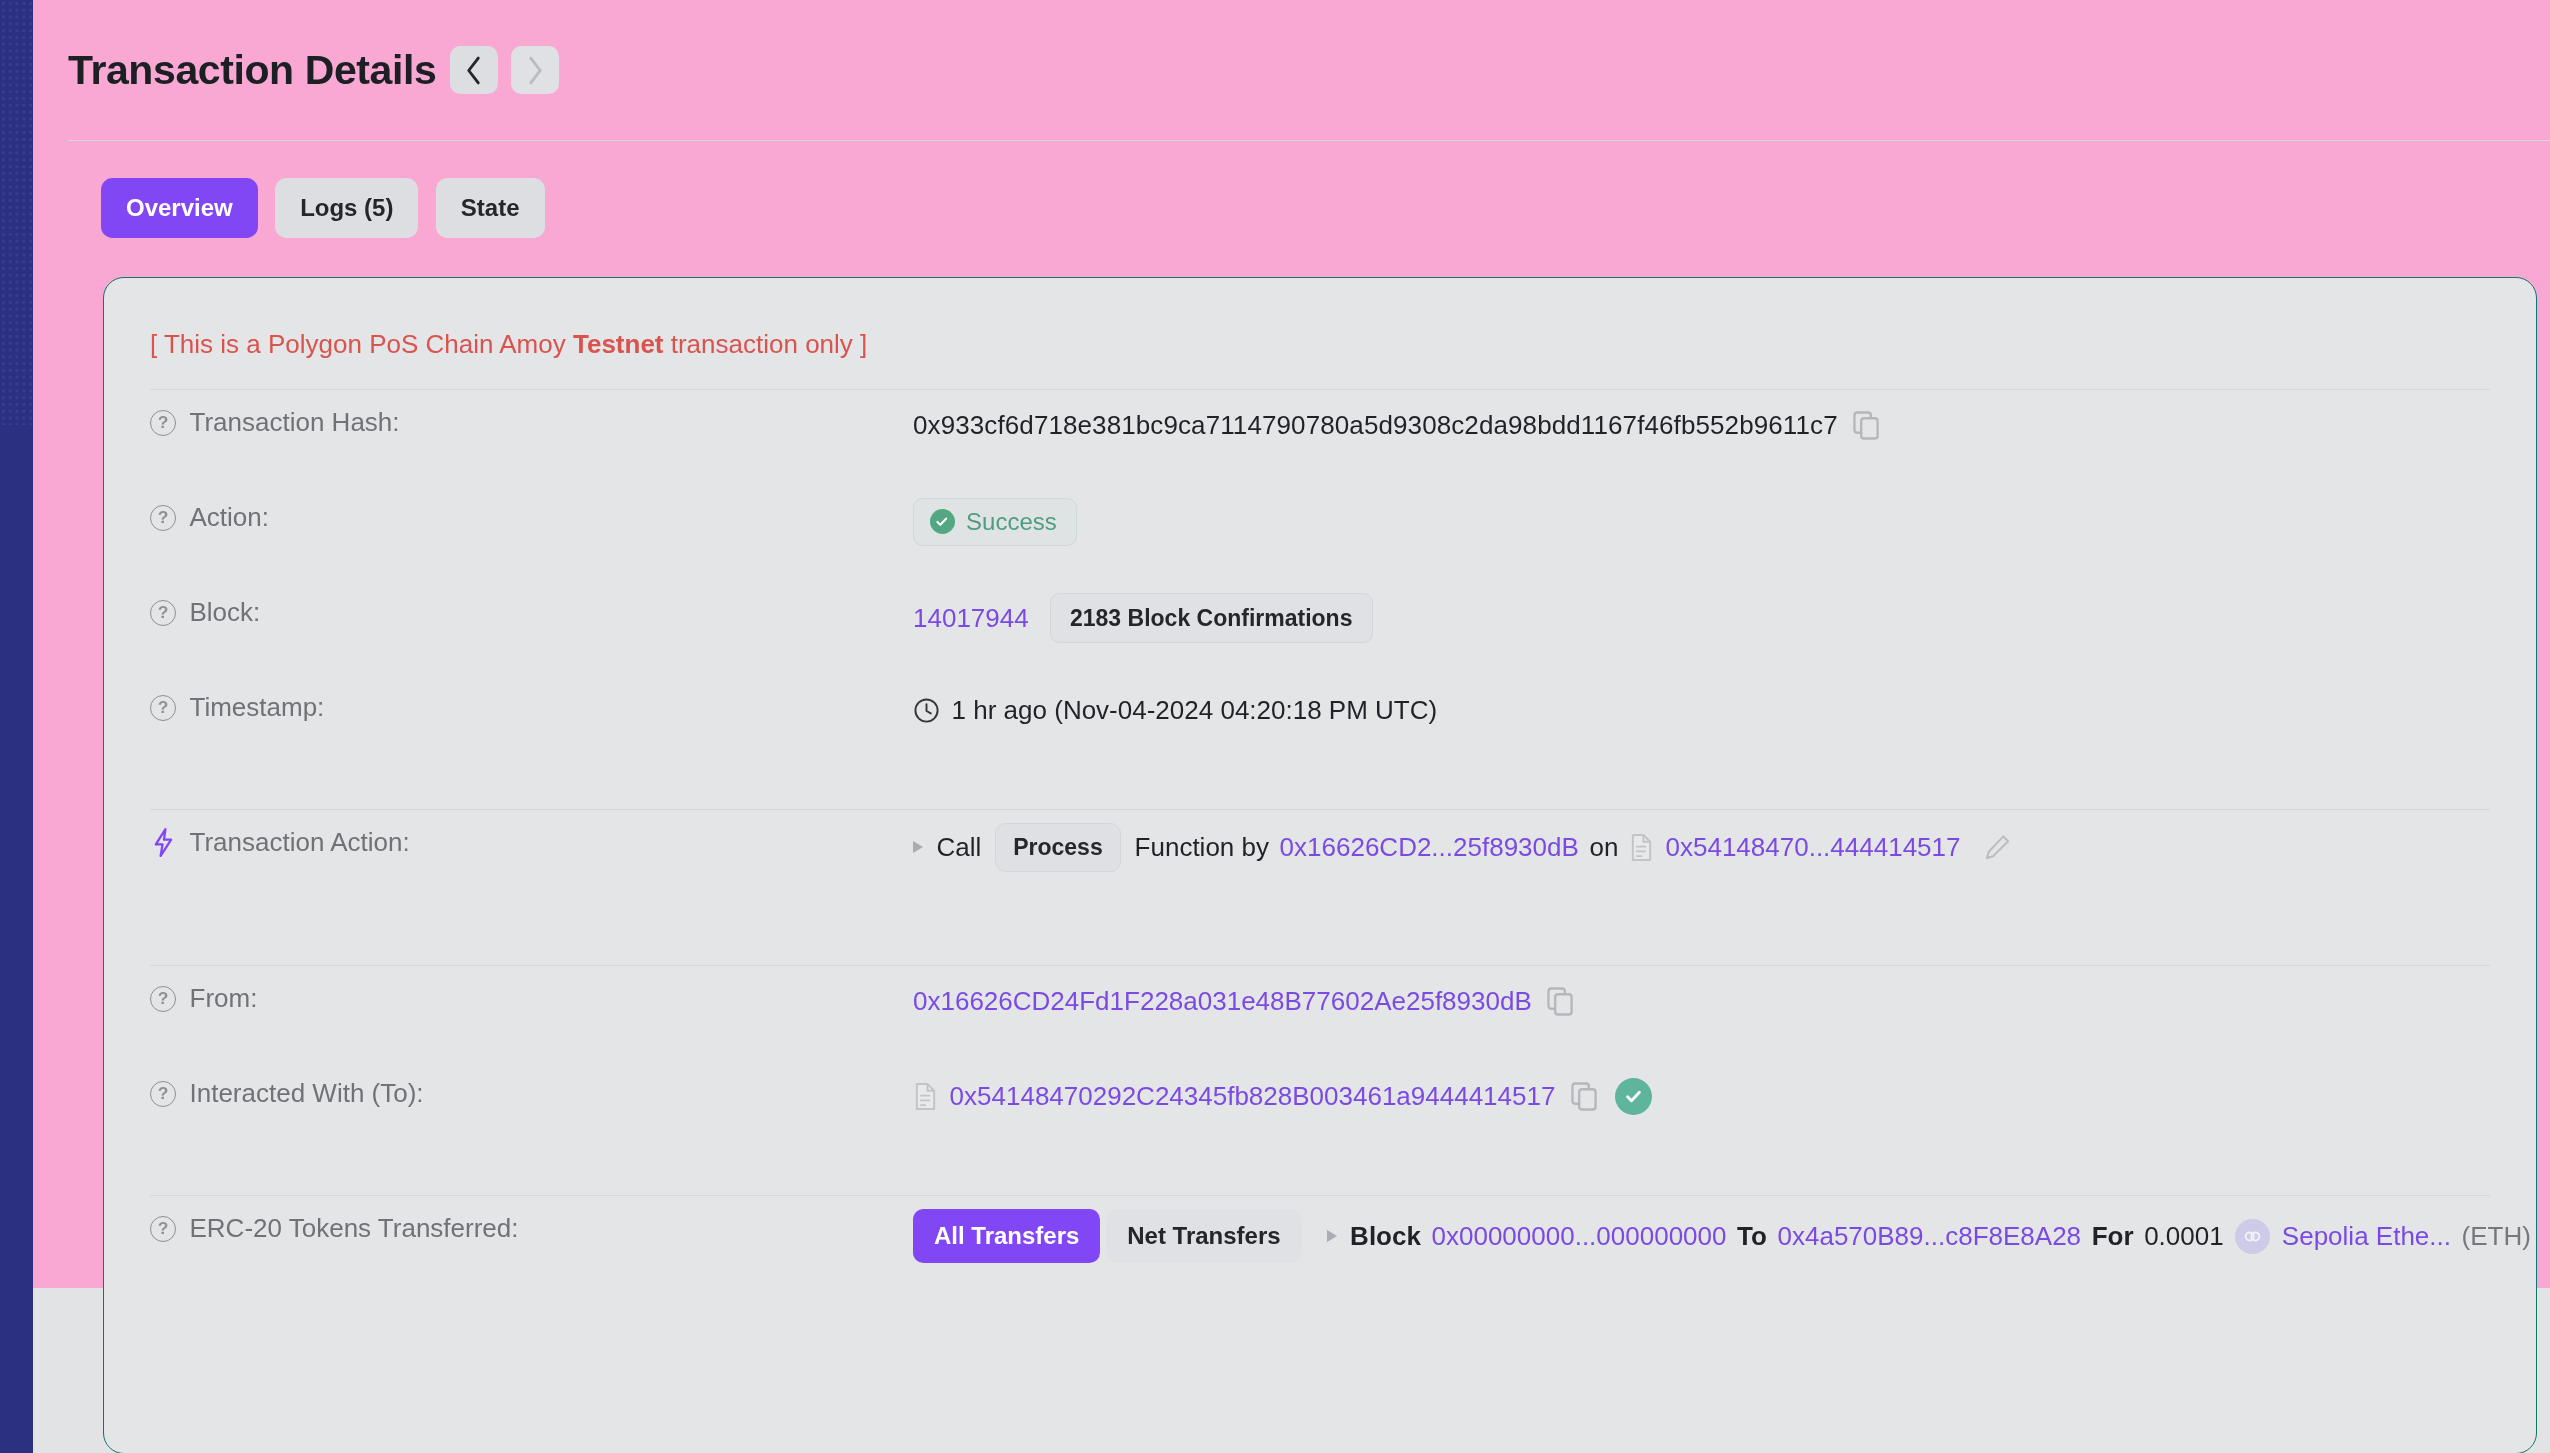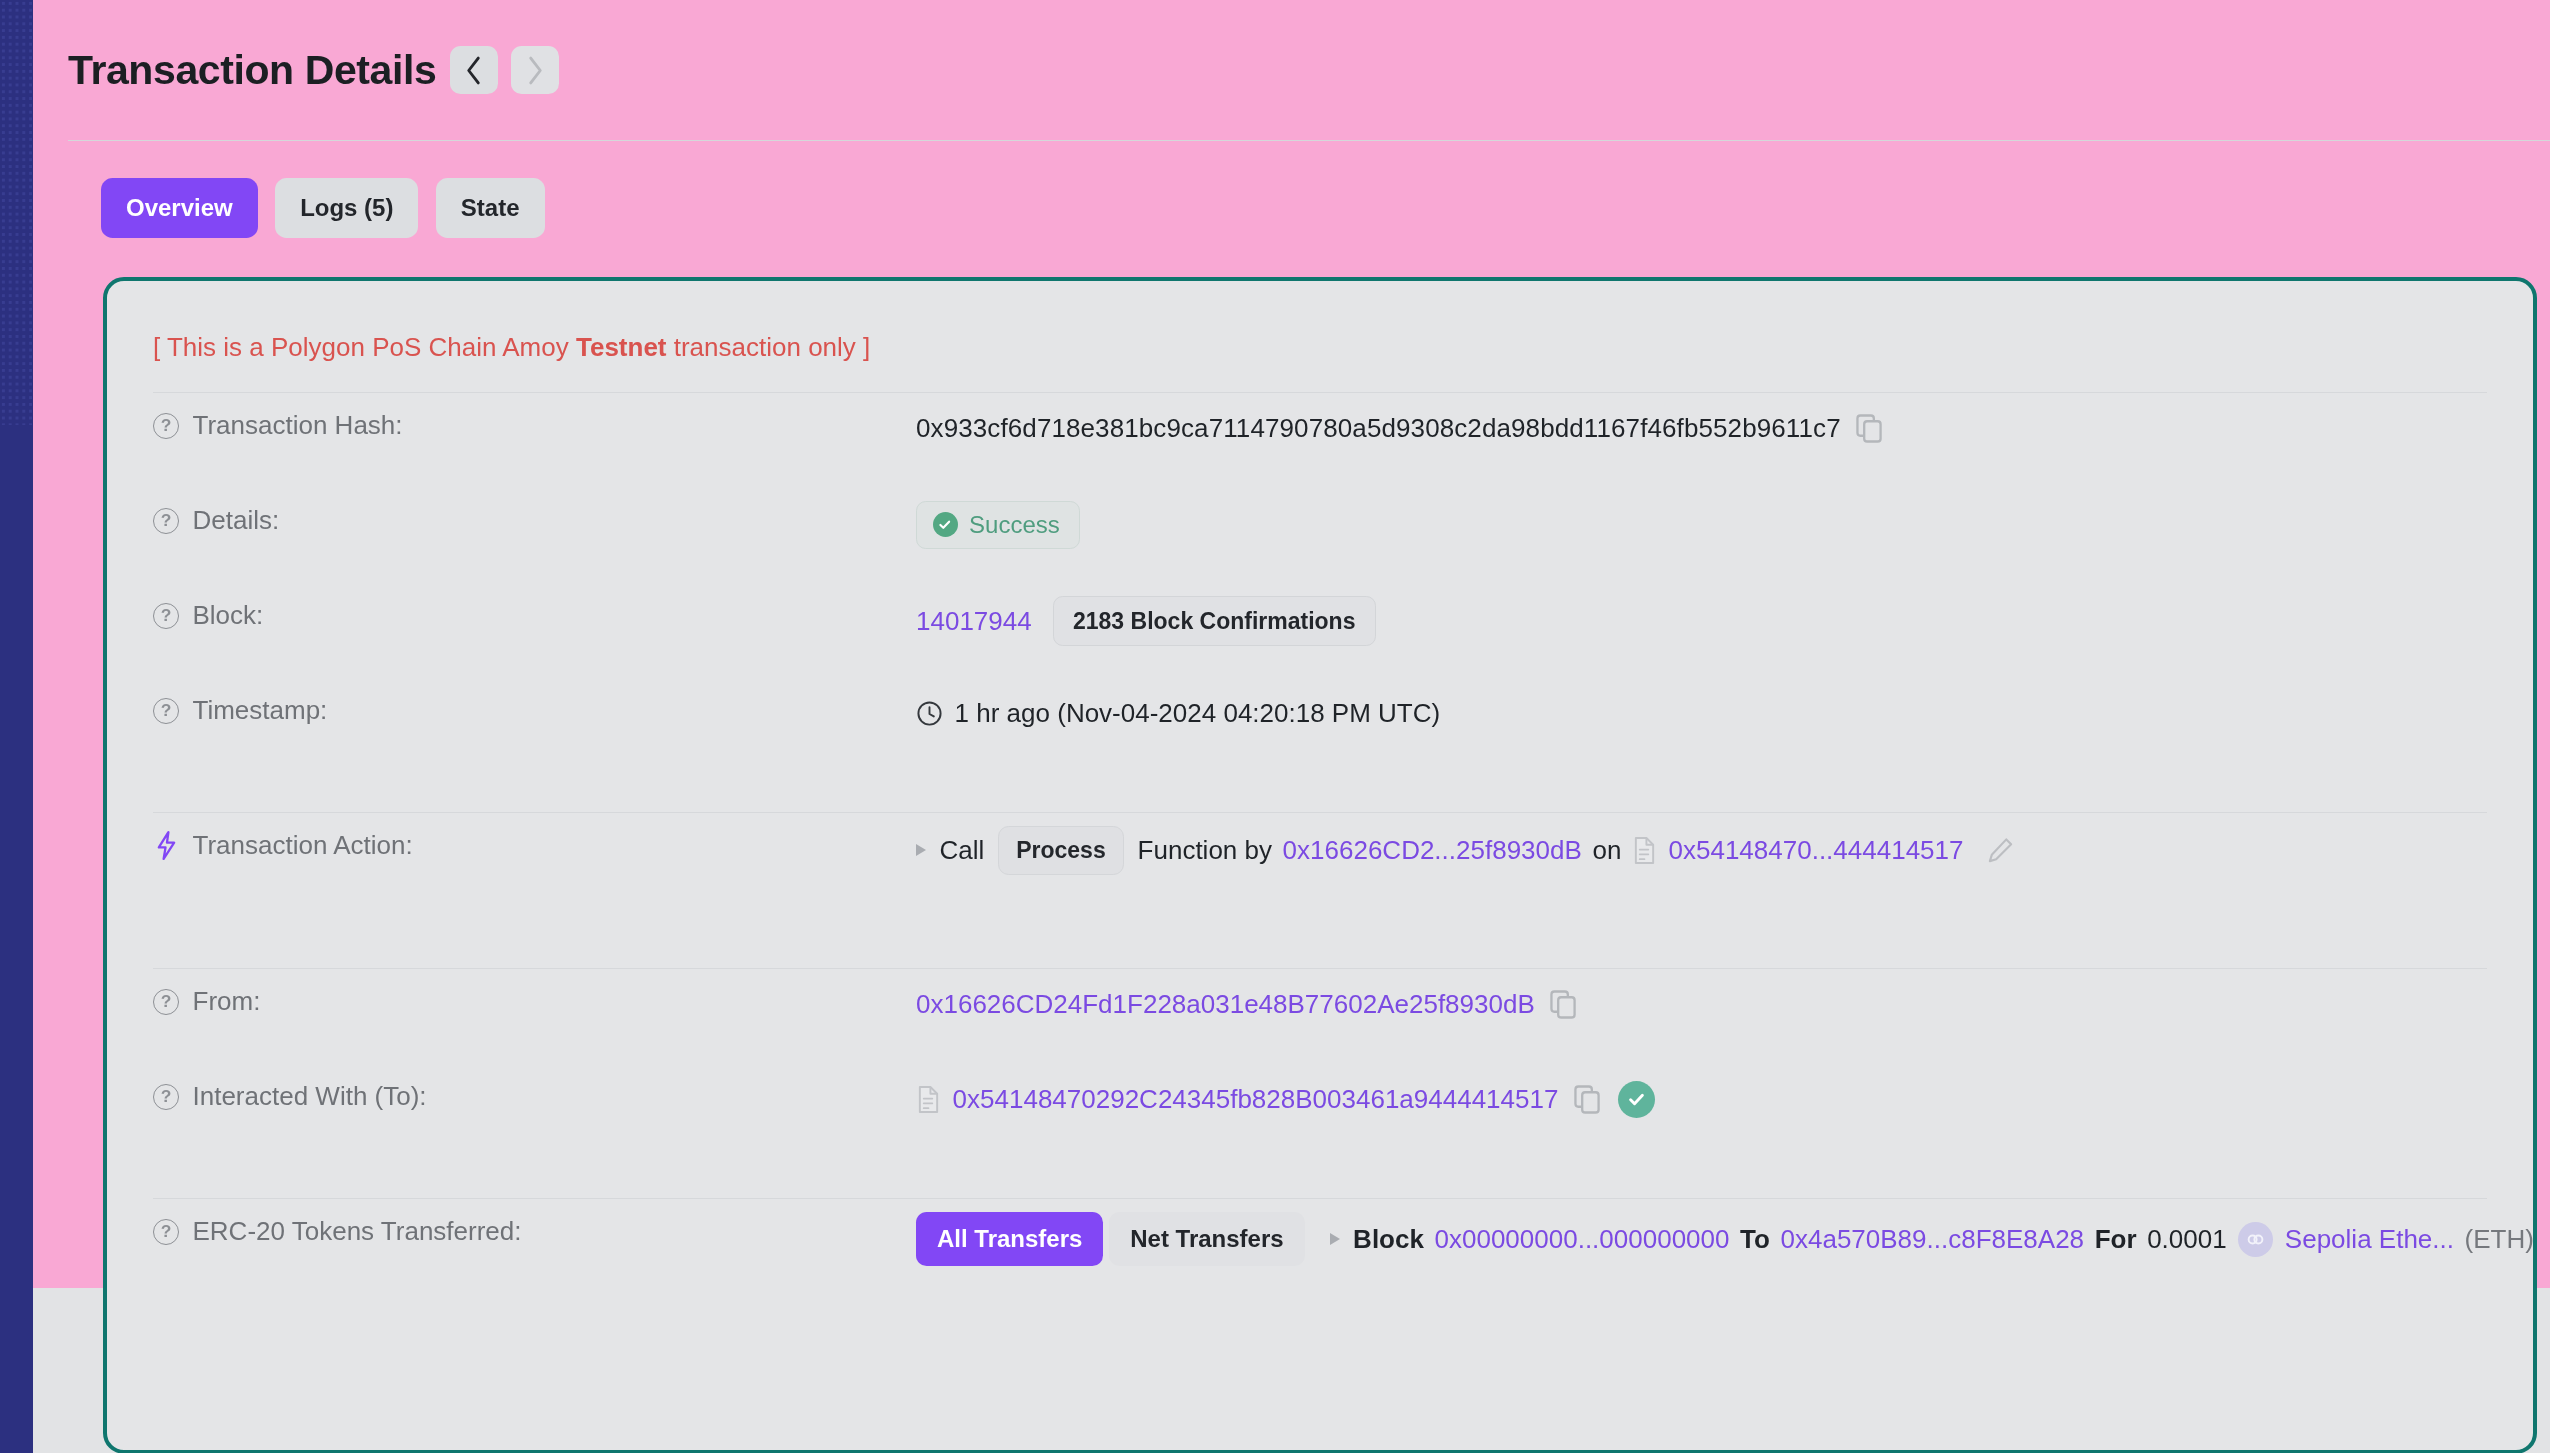--- a/index.html
+++ b/index.html
@@ -108,21 +108,21 @@
   }
 
   
   #card {
     position: absolute;
     left: 70px; top: 277px;
     width: 2434px;
     min-height: 1177px;
     background: #e4e5e7;
     border-radius: 21px;
-    border: 4px solid #0f766e;
+    border: 1px solid #0f766e;
     padding: 39px 0 0 0;
   }
 
   #testnet-banner {
     padding: 11.6px 0 29px 46px;
     font-size: 26px;
     color: #d9534f;
     line-height: 1.2;
     white-space: nowrap;
   }
@@ -380,21 +380,21 @@
             <rect x="1.5" y="1.5" width="17" height="21" rx="3" stroke="#b4b7bb" stroke-width="2.4"></rect>
             <rect x="8.5" y="7.5" width="17" height="21" rx="3" stroke="#b4b7bb" stroke-width="2.4" fill="#e4e5e7"></rect>
           </svg>
         </span>
       </div>
     </div>
 
     <div class="row">
       <div class="row-label">
         <span class="qicon">?</span>
-        <span>Details:</span>
+        <span>Action:</span>
       </div>
       <div class="row-value">
         <span class="status-pill">
           <span class="check-circle">
             <svg width="15.5" height="15.5" viewBox="0 0 16 16" fill="none">
               <path d="M3.5 8.2 L6.5 11.2 L12.5 4.8" stroke="#ffffff" stroke-width="2.2" stroke-linecap="round" stroke-linejoin="round"></path>
             </svg>
           </span>
           <span>Success</span>
         </span>

